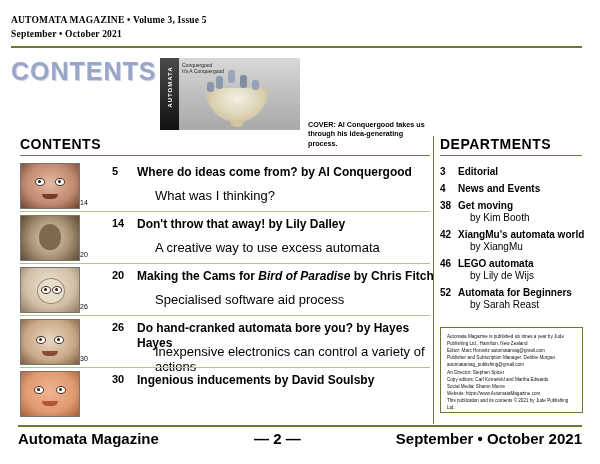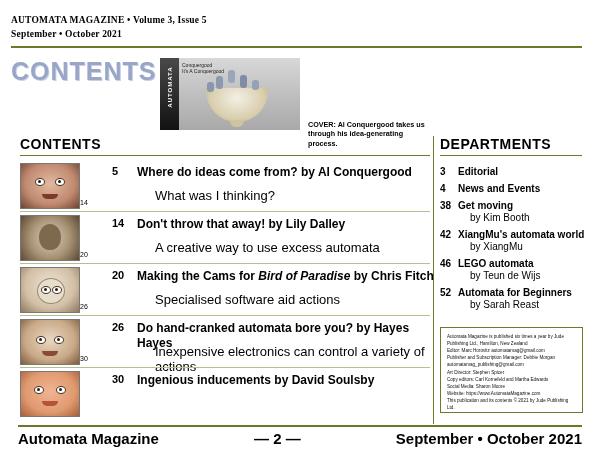--- a/index.html
+++ b/index.html
@@ -283,21 +283,21 @@
       <div class="eye" style="left:20px;top:18px;">
           <div class="p"></div>
         </div>
       <div class="eye" style="left:31px;top:18px;">
           <div class="p"></div>
         </div>
     </div>
     <div class="thumb-pagelabel" style="position:absolute;left:60px;top:36px;font-family:'Liberation Sans',sans-serif;font-size:7px;">26</div>
     <div class="pgnum">20</div>
     <div class="title">Making the Cams for <i>Bird of Paradise</i> by Chris Fitch</div>
-    <div class="sub">Specialised software aid actions</div>
+    <div class="sub">Specialised software aid process</div>
     <div class="rule"></div>
   </div>
 
   <div class="feature" style="top:319px;">
     <div class="thumb t4">
       <div class="eye" style="left:15px;top:16px;">
           <div class="p"></div>
         </div>
       <div class="eye" style="left:33px;top:16px;">
           <div class="p"></div>
@@ -339,21 +339,21 @@
     <div class="by">by Kim Booth</div>
   </div>
   <div class="dept" style="top:229px;">
     <div class="num">42</div>
     <div class="name">XiangMu's automata world</div>
     <div class="by">by XiangMu</div>
   </div>
   <div class="dept" style="top:258px;">
     <div class="num">46</div>
     <div class="name">LEGO automata</div>
-    <div class="by">by Teun de Wijs</div>
+    <div class="by">by Lily de Wijs</div>
   </div>
   <div class="dept" style="top:287px;">
     <div class="num">52</div>
     <div class="name">Automata for Beginners</div>
     <div class="by">by Sarah Reast</div>
   </div>
 
   <div class="colophon">
     <div>Automata Magazine is published six times a year by Jude</div>
     <div>Publishing Ltd., Hamilton, New Zealand</div>

